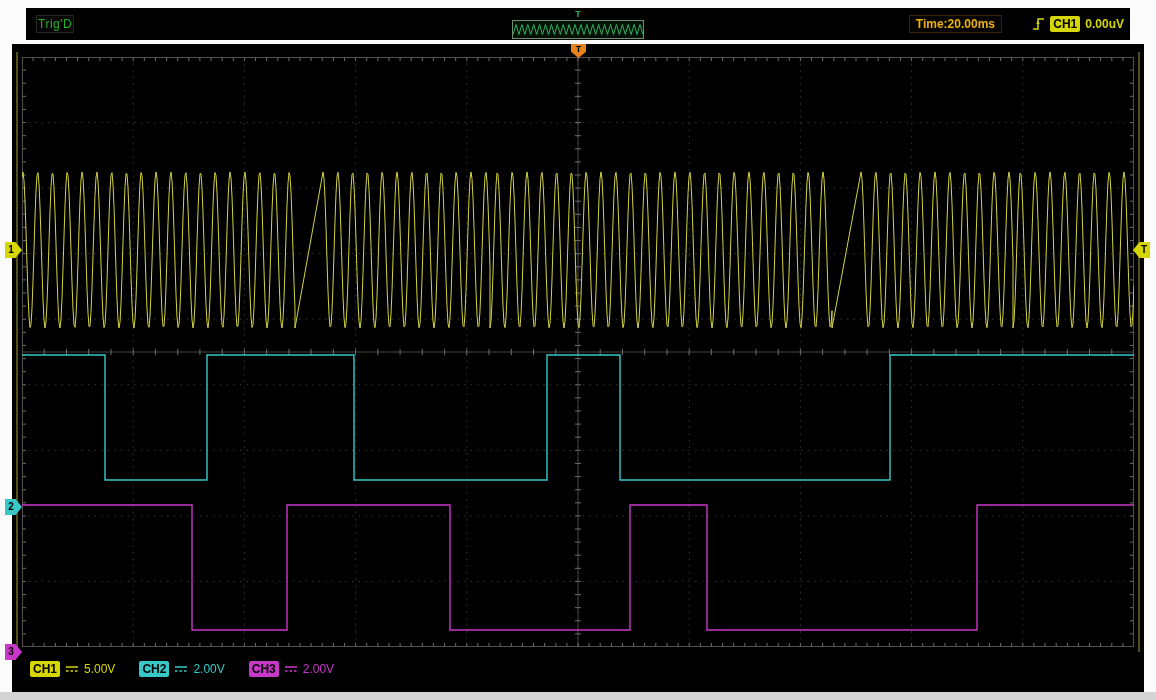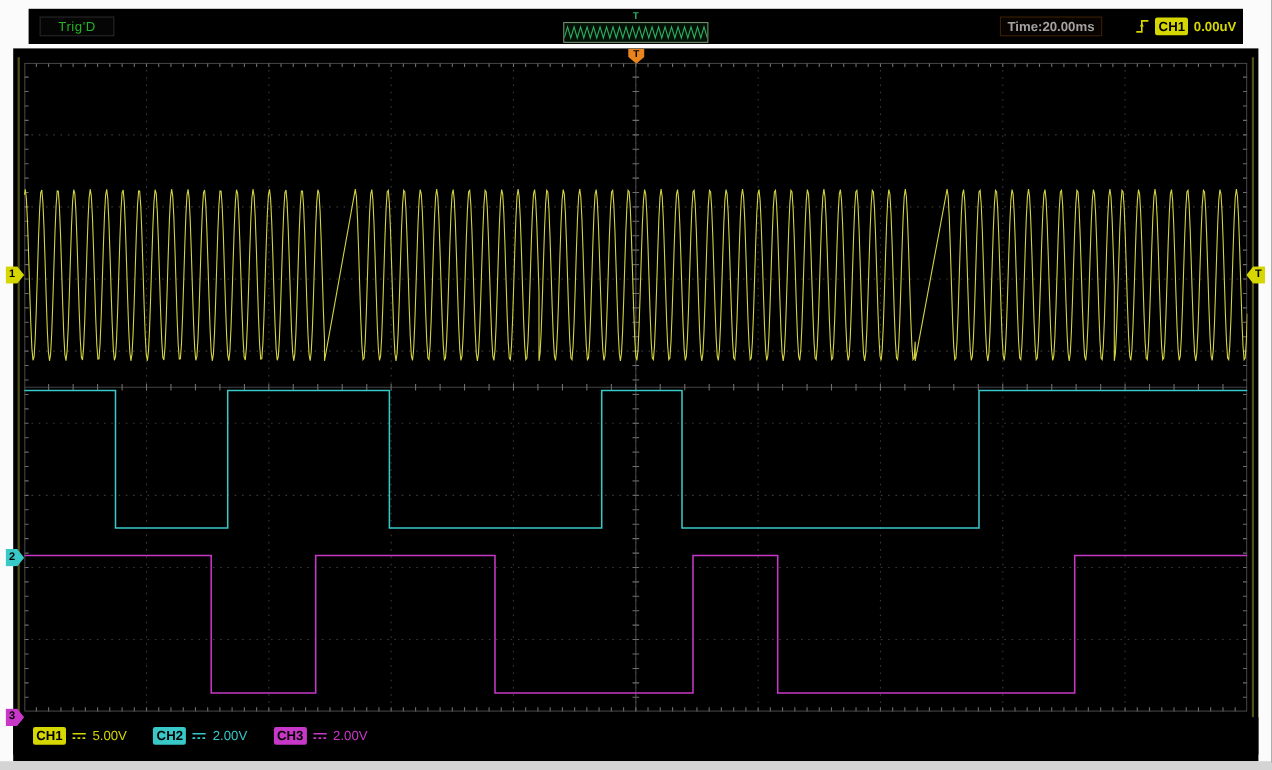--- a/index.html
+++ b/index.html
@@ -1,21 +1,21 @@
 <!DOCTYPE html>
 <html style="--accent: #d6d600;"><head>
 <meta charset="utf-8">
 <style>
   *{margin:0;padding:0;box-sizing:border-box;}
   html,body{background:#9a9a9a;}
   .screen{position:relative;width:1156px;height:700px;background:#fbfbfb;overflow:hidden;
           font-family:"Liberation Sans",sans-serif;}
   
   .topbar{position:absolute;left:26px;top:8px;width:1104px;height:32px;background:#000;}
-  .trig-status{position:absolute;left:10px;top:7px;font-size:12px;padding:1px 16px;
+  .trig-status{position:absolute;left:10px;top:7px;font-size:12px;padding:1px 1px;
                border:1px solid #262626;background:#050505;letter-spacing:.5px;}
   .preview{position:absolute;left:50%;top:12px;transform:translateX(-50%);
            width:132px;height:19px;border:1px solid #6e8e6e;background:#041106;}
   .preview svg{display:block;width:130px;height:17px;}
   .preview-t{position:absolute;left:50%;top:0px;transform:translateX(-50%);
              font-size:9px;line-height:11px;font-weight:bold;}
   .time-box{position:absolute;right:128px;top:7px;font-size:12px;padding:1px 6px;
             border:1px solid #3c1e00;background:#070300;font-weight:bold;}
   .trig-cluster{position:absolute;right:6px;top:5px;height:22px;display:flex;align-items:center;gap:5px;}
   .badge{font-size:12px;font-weight:bold;color:#000;padding:0 3px;border-radius:2px;line-height:16px;}
@@ -54,21 +54,21 @@
   <div class="topbar">
     <div class="trig-status" style="color: rgb(34, 180, 34);">Trig'D</div>
 
     <div class="preview">
       <svg id="preview-svg" viewBox="0 0 130 17" width="130" height="17">
           <polyline fill="none" stroke="#2fae62" stroke-width="1" points="0.0,13.5 3.0,3.5 5.9,13.5 8.9,3.5 11.8,13.5 14.8,3.5 17.7,13.5 20.7,3.5 23.6,13.5 26.6,3.5 29.5,13.5 32.5,3.5 35.5,13.5 38.4,3.5 41.4,13.5 44.3,3.5 47.3,13.5 50.2,3.5 53.2,13.5 56.1,3.5 59.1,13.5 62.0,3.5 65.0,13.5 68.0,3.5 70.9,13.5 73.9,3.5 76.8,13.5 79.8,3.5 82.7,13.5 85.7,3.5 88.6,13.5 91.6,3.5 94.5,13.5 97.5,3.5 100.5,13.5 103.4,3.5 106.4,13.5 109.3,3.5 112.3,13.5 115.2,3.5 118.2,13.5 121.1,3.5 124.1,13.5 127.0,3.5 130.0,13.5 "></polyline>
         </svg>
     </div>
     <div class="preview-t" style="position: absolute; left: 50%; top: 1px; transform: translateX(-50%); color: rgb(47, 174, 98);">T</div>
 
-    <div class="time-box" style="color: #a3a3a3;">Time:20.00ms</div>
+    <div class="time-box" style="color: #eab308;">Time:20.00ms</div>
 
     <div class="trig-cluster">
       <svg class="edge-icon" width="13" height="18" viewBox="0 0 13 18">
         <path class="slope" d="M1 14 H6 V4 H12"></path>
         <path class="arrow" d="M4.2 9 L7.8 9 L6 5.6 Z"></path>
       </svg>
       <span class="badge" style="background: rgb(214, 214, 0);">CH1</span>
       <span class="trig-level" style="color: rgb(214, 214, 0);">0.00uV</span>
     </div>
   </div>

